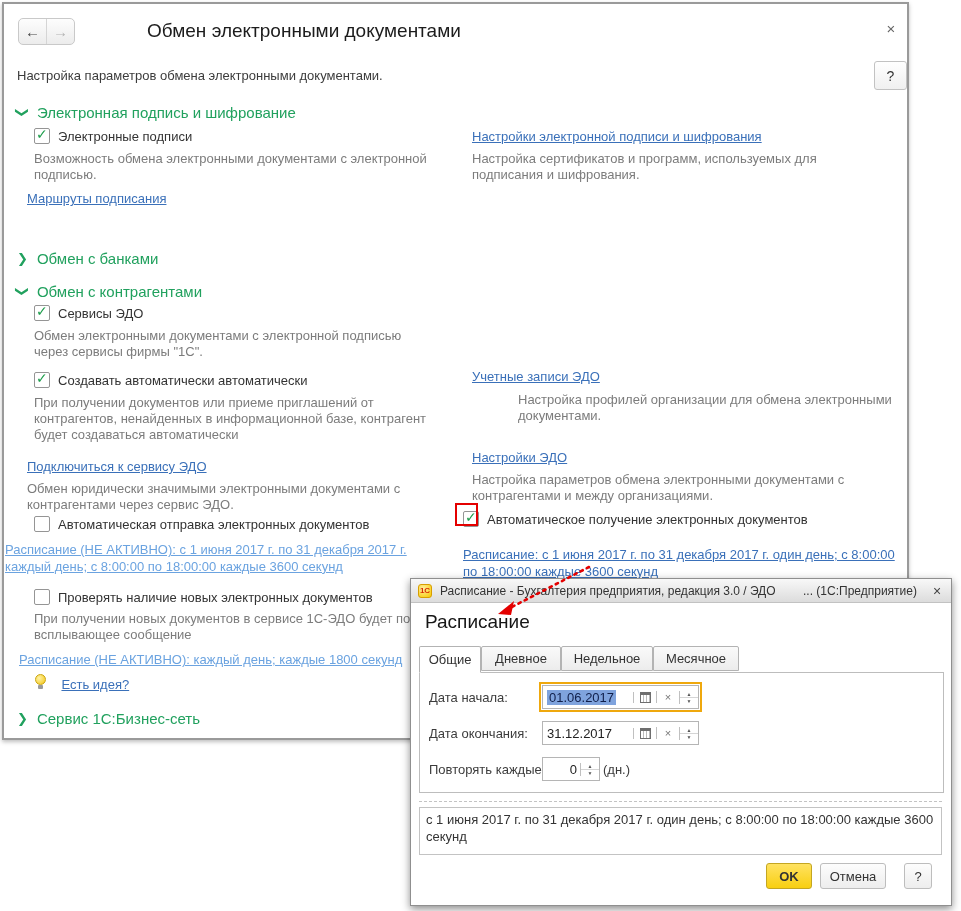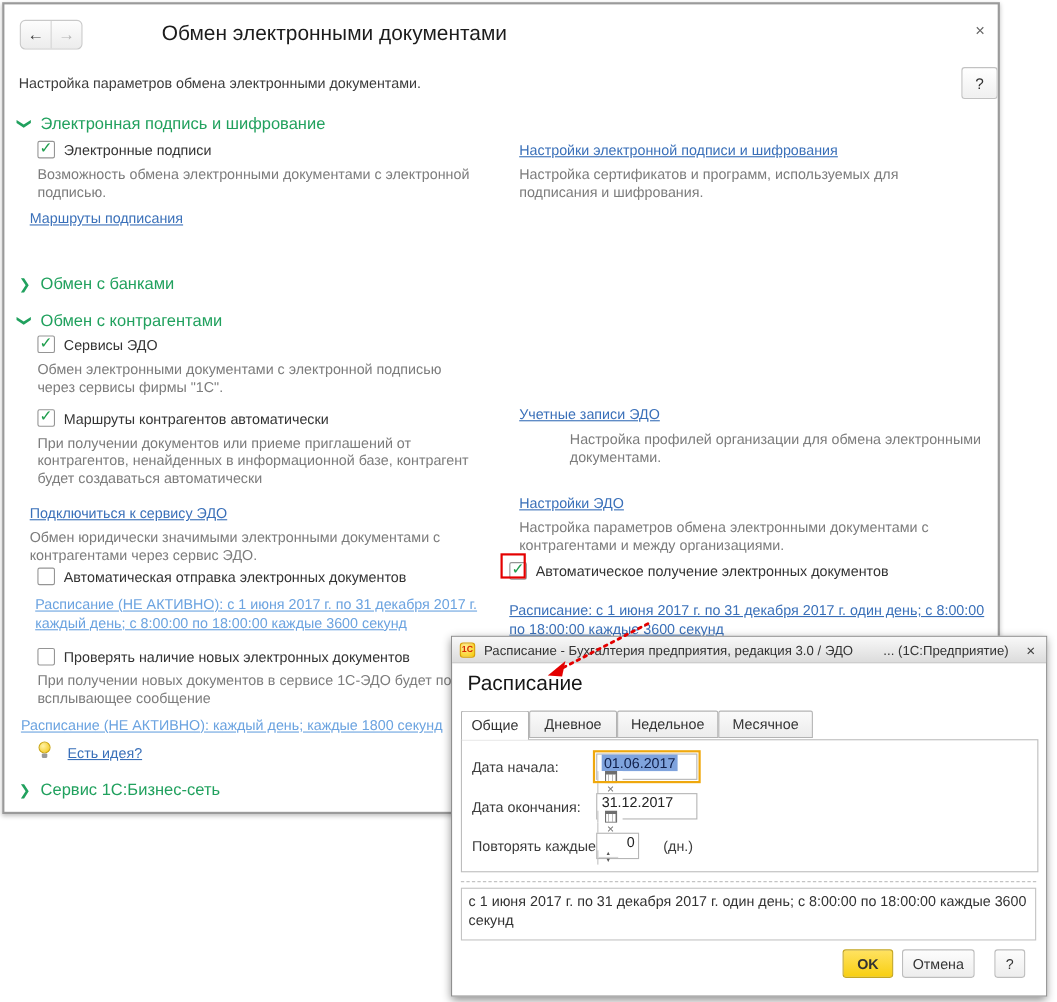--- a/index.html
+++ b/index.html
@@ -58,22 +58,22 @@
   .dlg-title-right{white-space:nowrap;color:#333;margin-right:10px;}
   .dlg-close{width:20px;text-align:center;color:#444;font-size:14px;margin-right:4px;cursor:pointer;}
   .dlg-heading{position:absolute;left:14px;top:32px;font-size:19px;color:#161616;}
   .tab{position:absolute;top:67px;height:25px;box-sizing:border-box;border:1px solid #b3b3b3;
     background:linear-gradient(#fafafa,#ececec);display:flex;align-items:center;justify-content:center;
     font-size:13px;color:#333;cursor:pointer;border-radius:2px 2px 0 0;}
   .tab.active{background:#fff;border-bottom:1px solid #fff;height:27px;z-index:5;}
   .tabpanel{position:absolute;left:8px;top:93px;width:523px;height:119px;
     border:1px solid #bdbdbd;background:#fff;}
   .frow-label{position:absolute;font-size:13px;color:#3c3c3c;}
-  .fgroup{position:absolute;display:flex;align-items:flex-start;height:24px;
-    border:1px solid #b5b5b5;background:#fff;box-sizing:border-box;flex-direction:column;}
+  .fgroup{position:absolute;display:flex;align-items:center;height:24px;
+    border:1px solid #b5b5b5;background:#fff;box-sizing:border-box;}
   .fgroup.focused{outline:2px solid #efa80d;outline-offset:1px;}
   .finput{width:86px;font-size:13px;display:flex;align-items:center;padding-left:4px;color:#222;}
   .finput .sel{background:#7fa3dd;color:#101f4a;padding:0 2px;}
   .fbtn{width:22px;border-left:1px solid #c0c0c0;display:flex;align-items:center;justify-content:center;
     color:#555;cursor:pointer;background:#fff;}
   .cal-icon{width:11px;height:11px;border:1px solid #6e6e6e;border-top:3px solid #6e6e6e;box-sizing:border-box;
     background:repeating-linear-gradient(90deg,#fff 0 2px,#bbb 2px 3px);}
   .xglyph{font-size:11px;color:#777;}
   .spin{width:18px;display:flex;flex-direction:column;border-left:1px solid #c0c0c0;}
   .spin div{flex:1;display:flex;align-items:center;justify-content:center;font-size:5px;color:#555;cursor:pointer;}
@@ -130,21 +130,21 @@
         <span class="mark">✓</span>
       </span>
     <span>Сервисы ЭДО</span>
   </div>
   <div class="abs desc" style="left:30px;top:324px;width:400px;">Обмен электронными документами с электронной подписью через сервисы фирмы "1С".</div>
 
   <div class="abs cbrow" style="left:30px;top:368px;">
     <span class="cb">
         <span class="mark">✓</span>
       </span>
-    <span>Маршруты контрагентов автоматически</span>
+    <span>Создавать автоматически автоматически</span>
   </div>
   <div class="abs desc" style="left:30px;top:391px;width:425px;">При получении документов или приеме приглашений от контрагентов, ненайденных в информационной базе, контрагент будет создаваться автоматически</div>
   <div class="abs link" style="left:468px;top:365px;">Учетные записи ЭДО</div>
   <div class="abs desc" style="left:468px;top:388px;width:390px;margin-left:46px;">Настройка профилей организации для обмена электронными документами.</div>
 
   <div class="abs link" style="left:23px;top:455px;">Подключиться к сервису ЭДО</div>
   <div class="abs desc" style="left:23px;top:477px;width:420px;">Обмен юридически значимыми электронными документами с контрагентами через сервис ЭДО.</div>
   <div class="abs link" style="left:468px;top:446px;">Настройки ЭДО</div>
   <div class="abs desc" style="left:468px;top:468px;width:400px;">Настройка параметров обмена электронными документами с контрагентами и между организациями.</div>
 
@@ -152,21 +152,21 @@
     <span class="cb"></span>
     <span>Автоматическая отправка электронных документов</span>
   </div>
   <div class="abs cbrow" style="left:459px;top:507px;">
     <span class="cb">
         <span class="mark">✓</span>
       </span>
     <span>Автоматическое получение электронных документов</span>
   </div>
 
-  <div class="abs link inactive" style="left:28px;top:538px;width:424px;">Расписание (НЕ АКТИВНО): с 1 июня 2017 г. по 31 декабря 2017 г. каждый день; с 8:00:00 по 18:00:00 каждые 3600 секунд</div>
+  <div class="abs link inactive" style="left:1px;top:538px;width:424px;">Расписание (НЕ АКТИВНО): с 1 июня 2017 г. по 31 декабря 2017 г. каждый день; с 8:00:00 по 18:00:00 каждые 3600 секунд</div>
   <div class="abs link" style="left:459px;top:543px;width:438px;">Расписание: с 1 июня 2017 г. по 31 декабря 2017 г. один день; с 8:00:00 по 18:00:00 каждые 3600 секунд</div>
 
   <div class="abs cbrow" style="left:30px;top:585px;">
     <span class="cb"></span>
     <span>Проверять наличие новых электронных документов</span>
   </div>
   <div class="abs desc" style="left:30px;top:607px;width:420px;">При получении новых документов в сервисе 1С-ЭДО будет показано всплывающее сообщение</div>
   <div class="abs link inactive" style="left:15px;top:648px;width:430px;white-space:nowrap;">Расписание (НЕ АКТИВНО): каждый день; каждые 1800 секунд</div>
 
   <div class="abs" style="left:30px;top:670px;">

